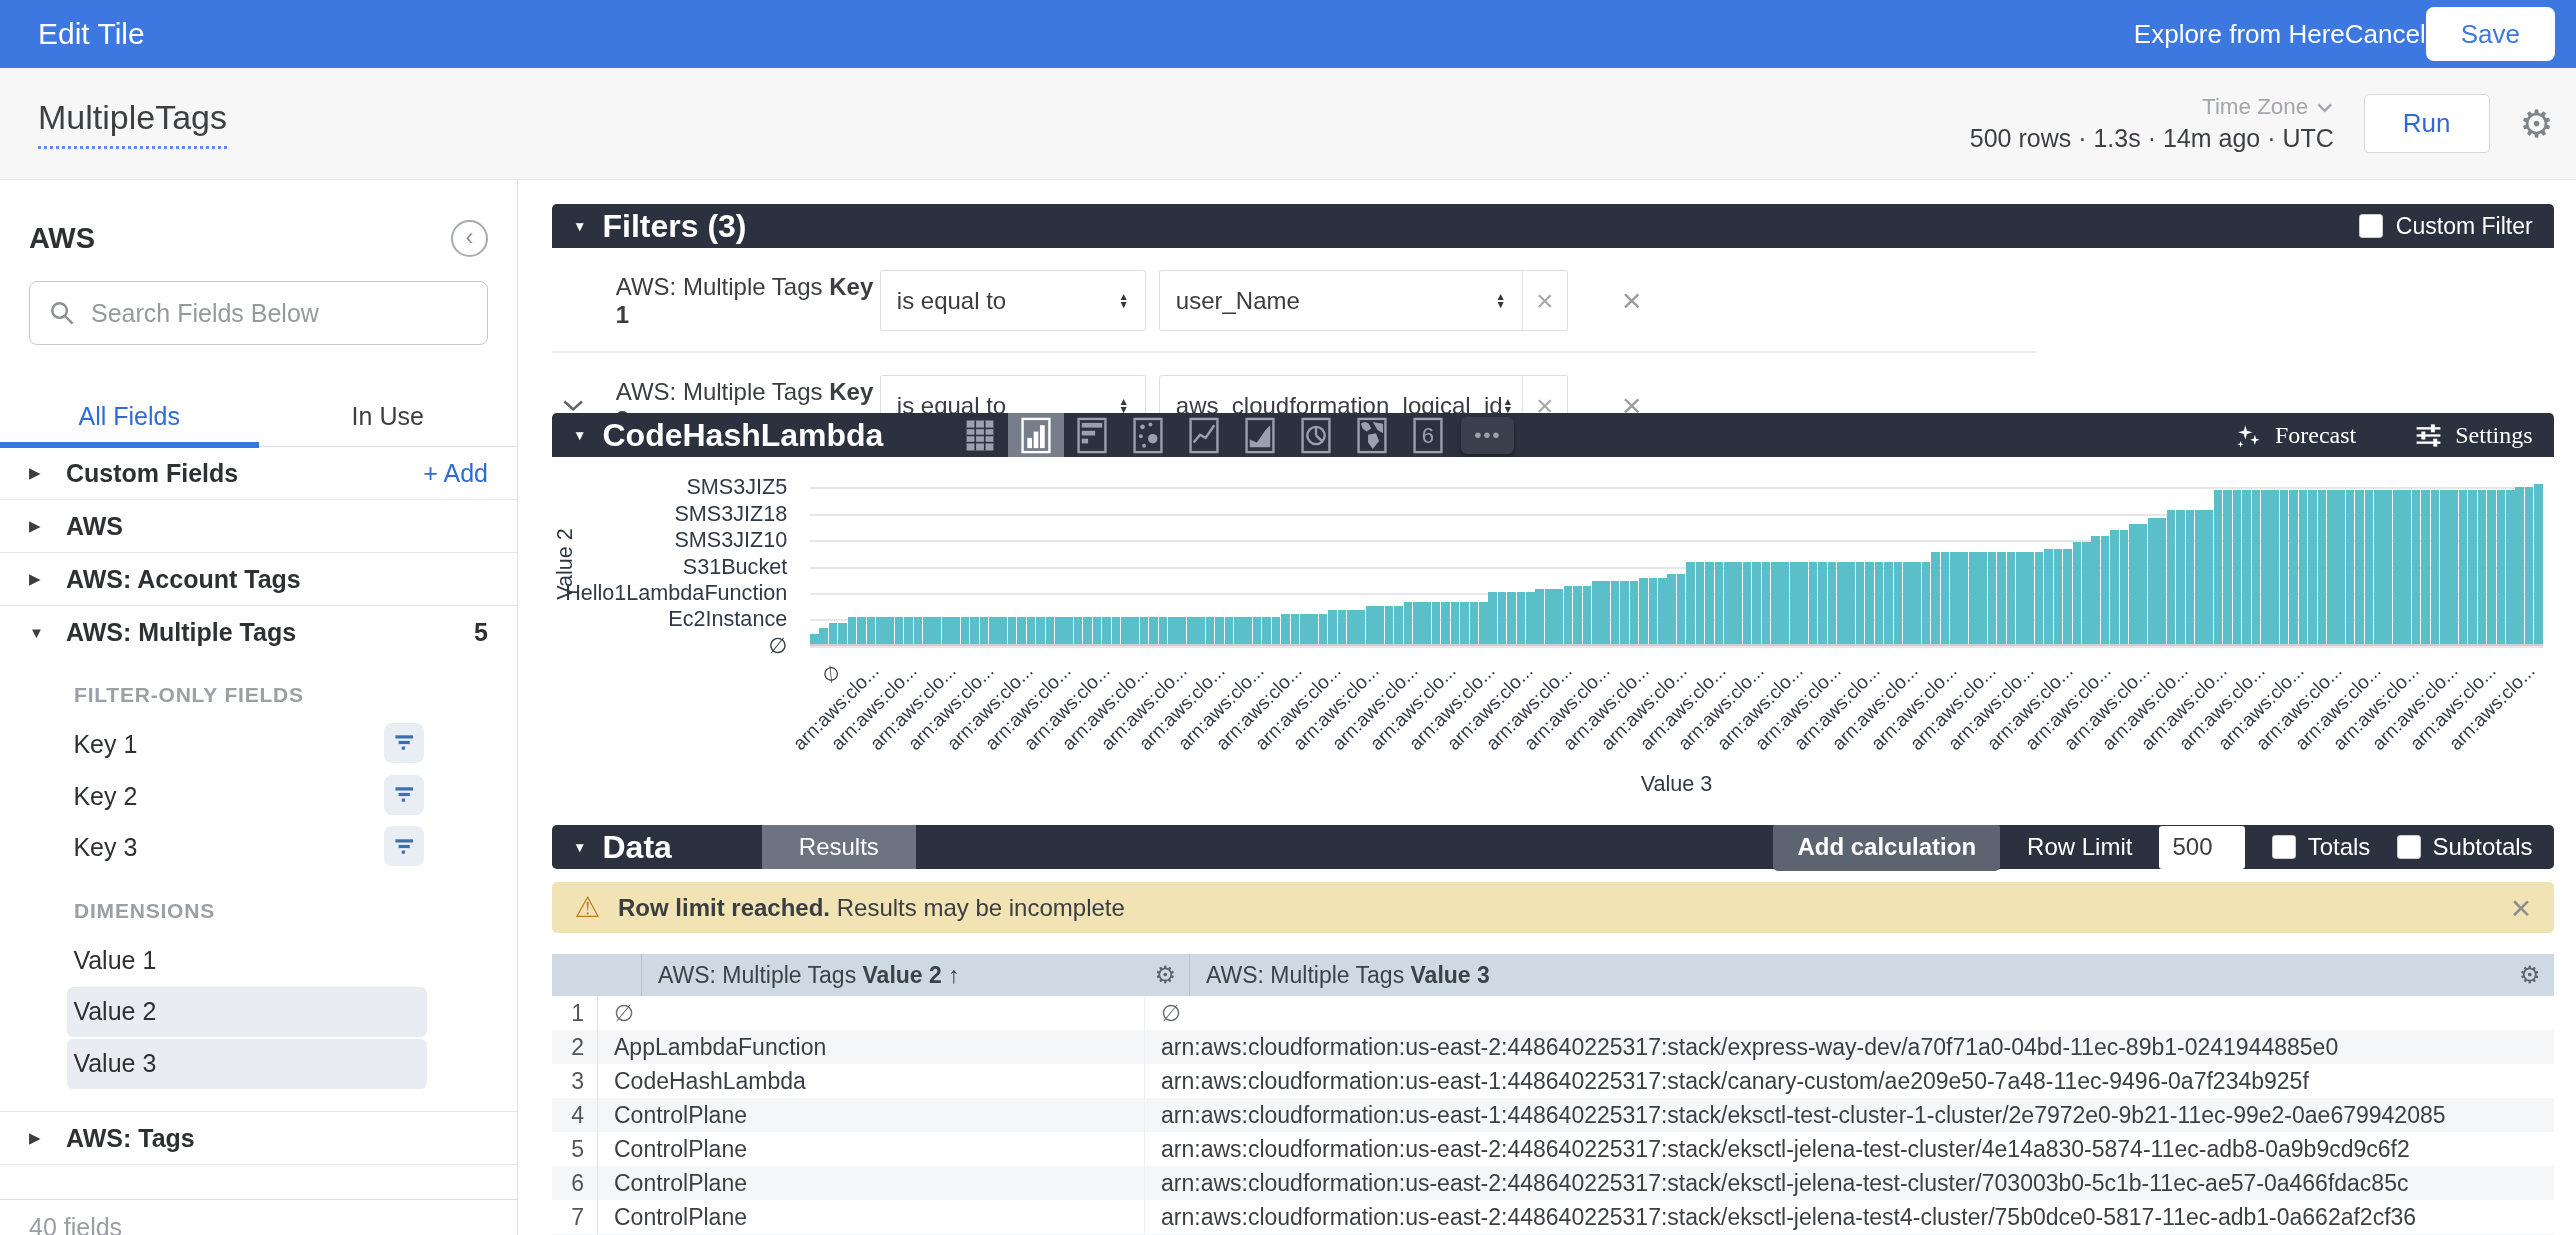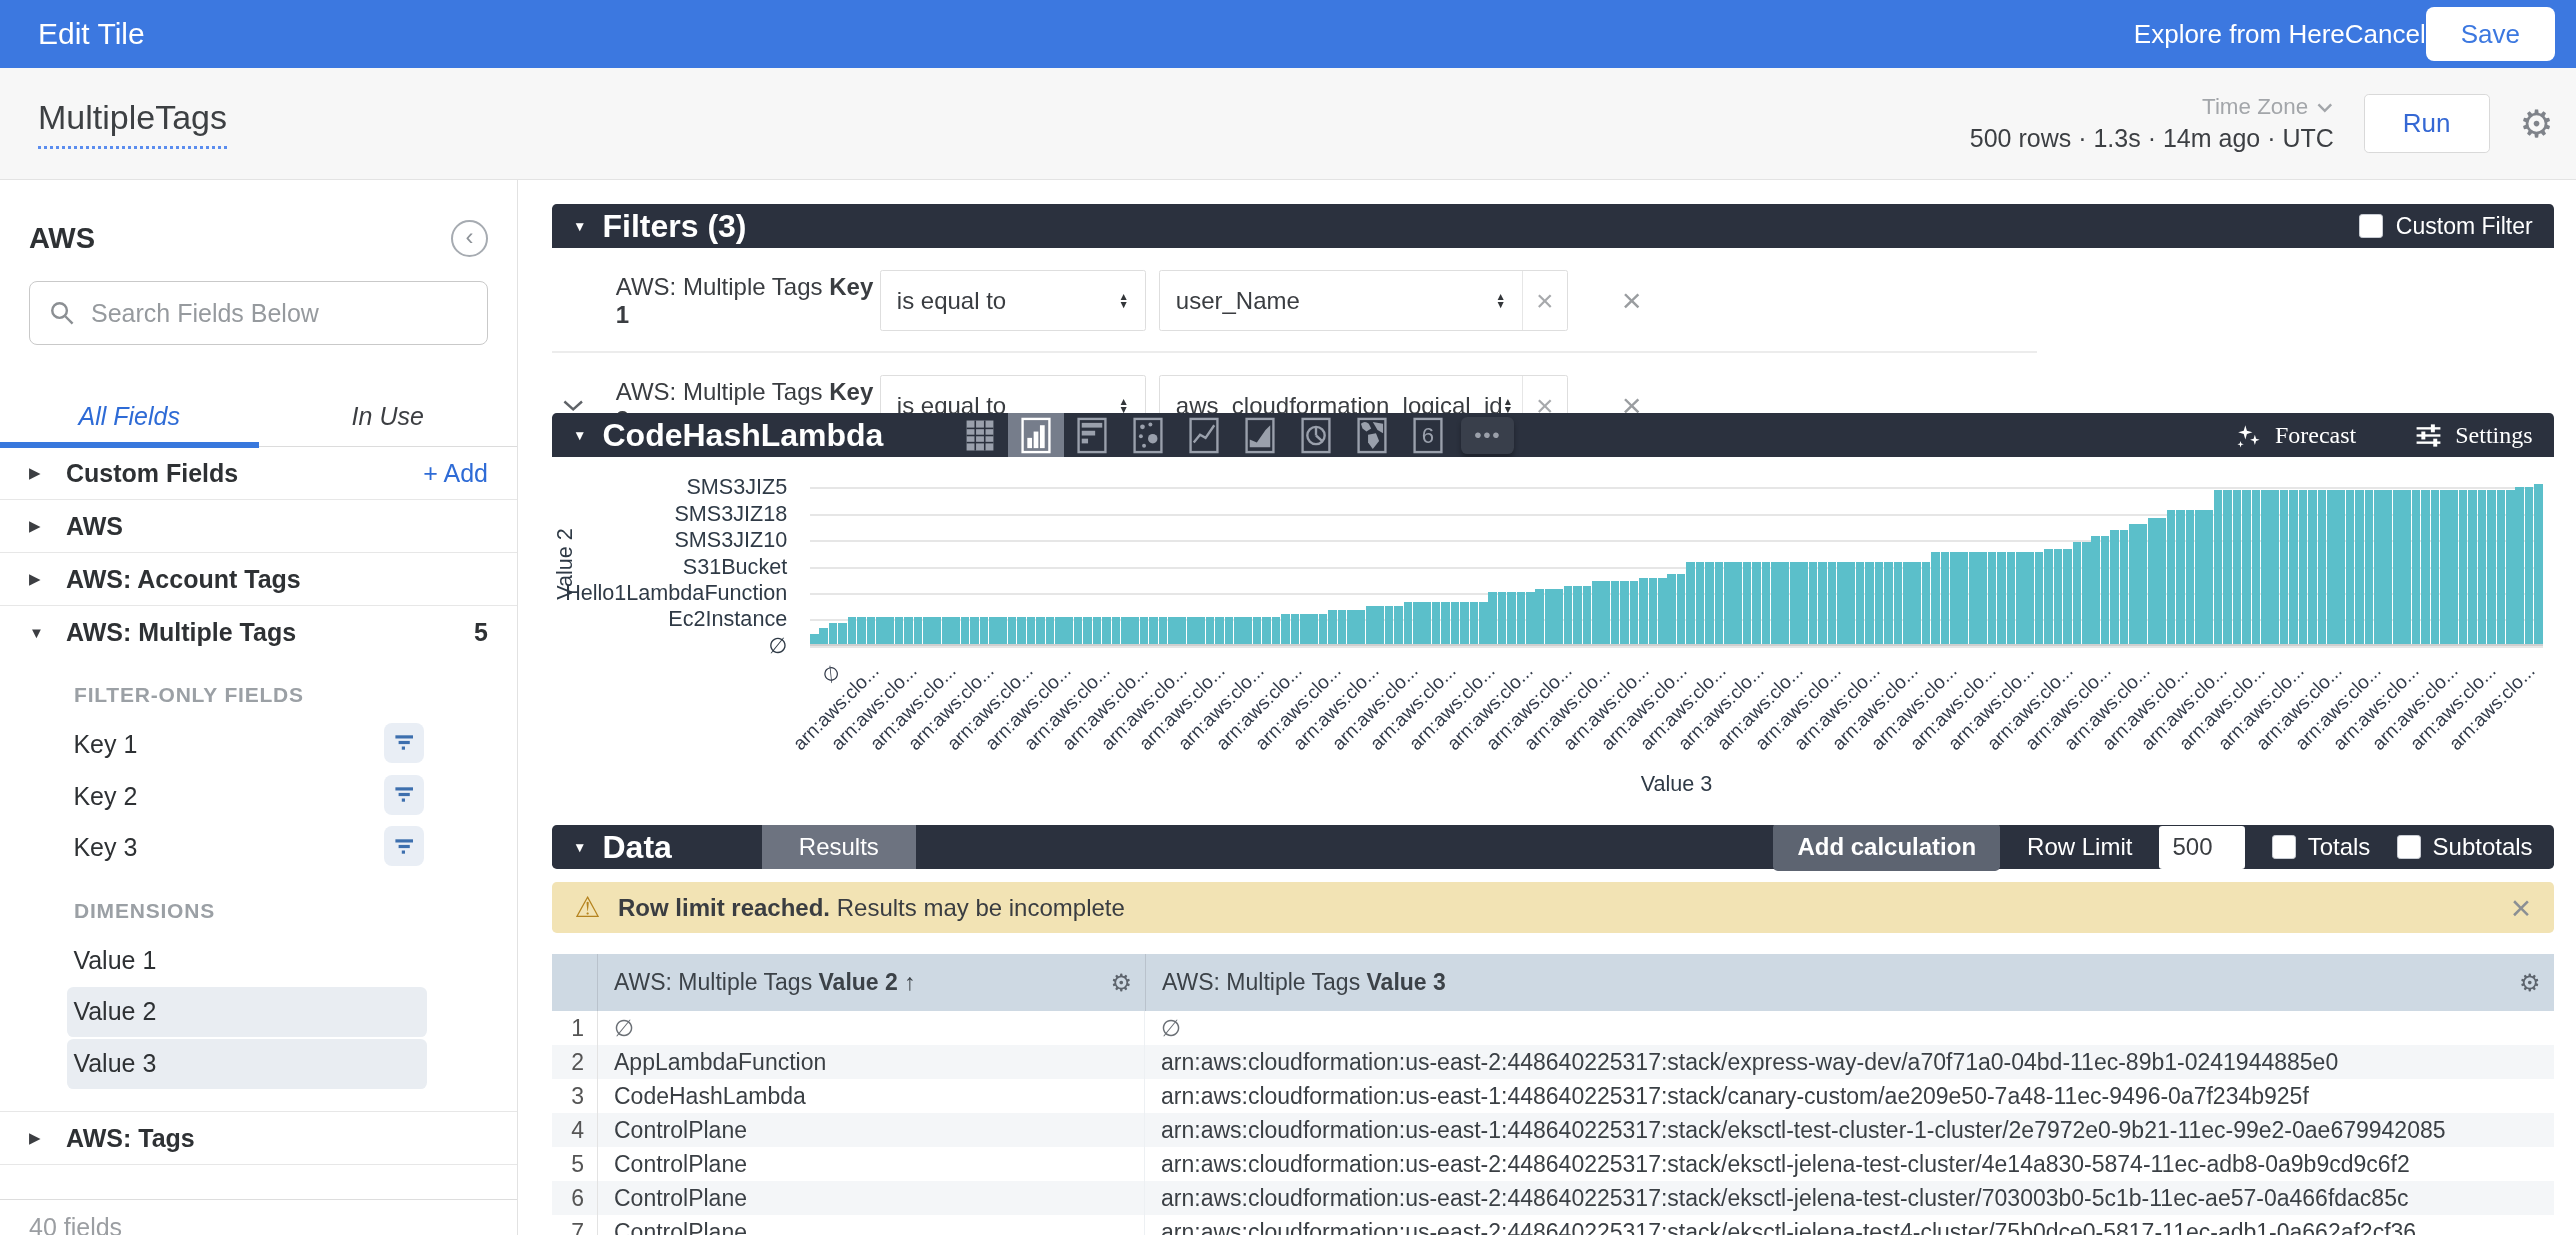--- a/index.html
+++ b/index.html
@@ -40,21 +40,21 @@
     border-radius:50%; display:flex; align-items:center; justify-content:center;
     color:#8d9298; font-size:24px; cursor:pointer; padding-bottom:3.2px; }
   .sb-search { margin:24px 29px 0 29px; height:64px; border:1.6px solid #c9c9c9;
     border-radius:8px; display:flex; align-items:center; padding:0 19px; gap:16px;
     background:#fff; }
   .sb-search input { border:none; outline:none; font-size:25px; color:#333; flex:1;
     background:transparent; }
   .sb-search input::placeholder { color:#969a9e; }
   .sb-tabs { display:flex; margin-top:46px; height:56px; position:relative;
     border-bottom:1.6px solid #dcdcdc; }
-  .sb-tab { flex:1; text-align:center; font-size:25px; cursor:pointer; padding-top:11.2px;font-style:italic; }
+  .sb-tab { flex:1; text-align:center; font-size:25px; cursor:pointer; padding-top:11.2px; }
   .sb-tab.active { color:#2e6bd6; }
   .sb-tab.idle { color:#3c3e42; }
   .sb-tab-underline { position:absolute; bottom:-1.6px; left:0; width:50%; height:5.6px;
     background:#3878dd; }
   .sb-row { height:53px; display:flex; align-items:center; padding:0 29px; gap:21px;
     border-bottom:1.6px solid #e7e7e7; cursor:pointer; }
   .sb-caret { font-size:15px; color:#3c3e42; width:16px; }
   .sb-row-label { font-size:25px; font-weight:bold; color:#2e3134; }
   .add-link { margin-left:auto; color:#2e6bd6; font-size:25px; cursor:pointer; }
   .sb-count { margin-left:auto; font-size:25px; font-weight:bold; color:#2e3134; }
@@ -147,22 +147,22 @@
   .chk-group { display:flex; align-items:center; gap:11.2px; font-size:24px; }
 
   .banner { margin-top:13px; height:51px; background:#f2e3b4; border-radius:4.8px;
     display:flex; align-items:center; padding:0 22.4px; gap:17.6px; font-size:24px;
     color:#3a3d41; }
   .warn-icon { color:#b5831f; font-size:29px; line-height:1; }
   .banner-x { margin-left:auto; color:#8b8f94; font-size:35px; cursor:pointer; }
 
   
   .tbl { margin-top:21px; font-size:23px; color:#3a3f44; }
-  .tbl-header { display:flex; height:57px; background:#ced9e3; align-items:center;
-    color:#3c4248; }
+  .tbl-header { display:flex; height:42px; background:#ced9e3; align-items:center;
+    color:#3c4248;padding-left:44px; }
   .th-num { width:46px; height:100%; border-right:1.6px solid #b9c2cc; }
   .th { padding-left:16px; display:flex; align-items:center; gap:9.6px; height:100%;
     font-size:23px; }
   .th.c2 { width:547px; }
   .th.c3 { flex:1; border-left:1.6px solid #b9c2cc; }
   .th-gear { margin-left:auto; margin-right:13px; font-size:24px; color:#5d646d;
     cursor:pointer; }
   .tr { display:flex; height:34px; align-items:center; }
   .tr.alt { background:#f4f6f8; }
   .td-num { width:46px; text-align:right; padding-right:13px; color:#555;

